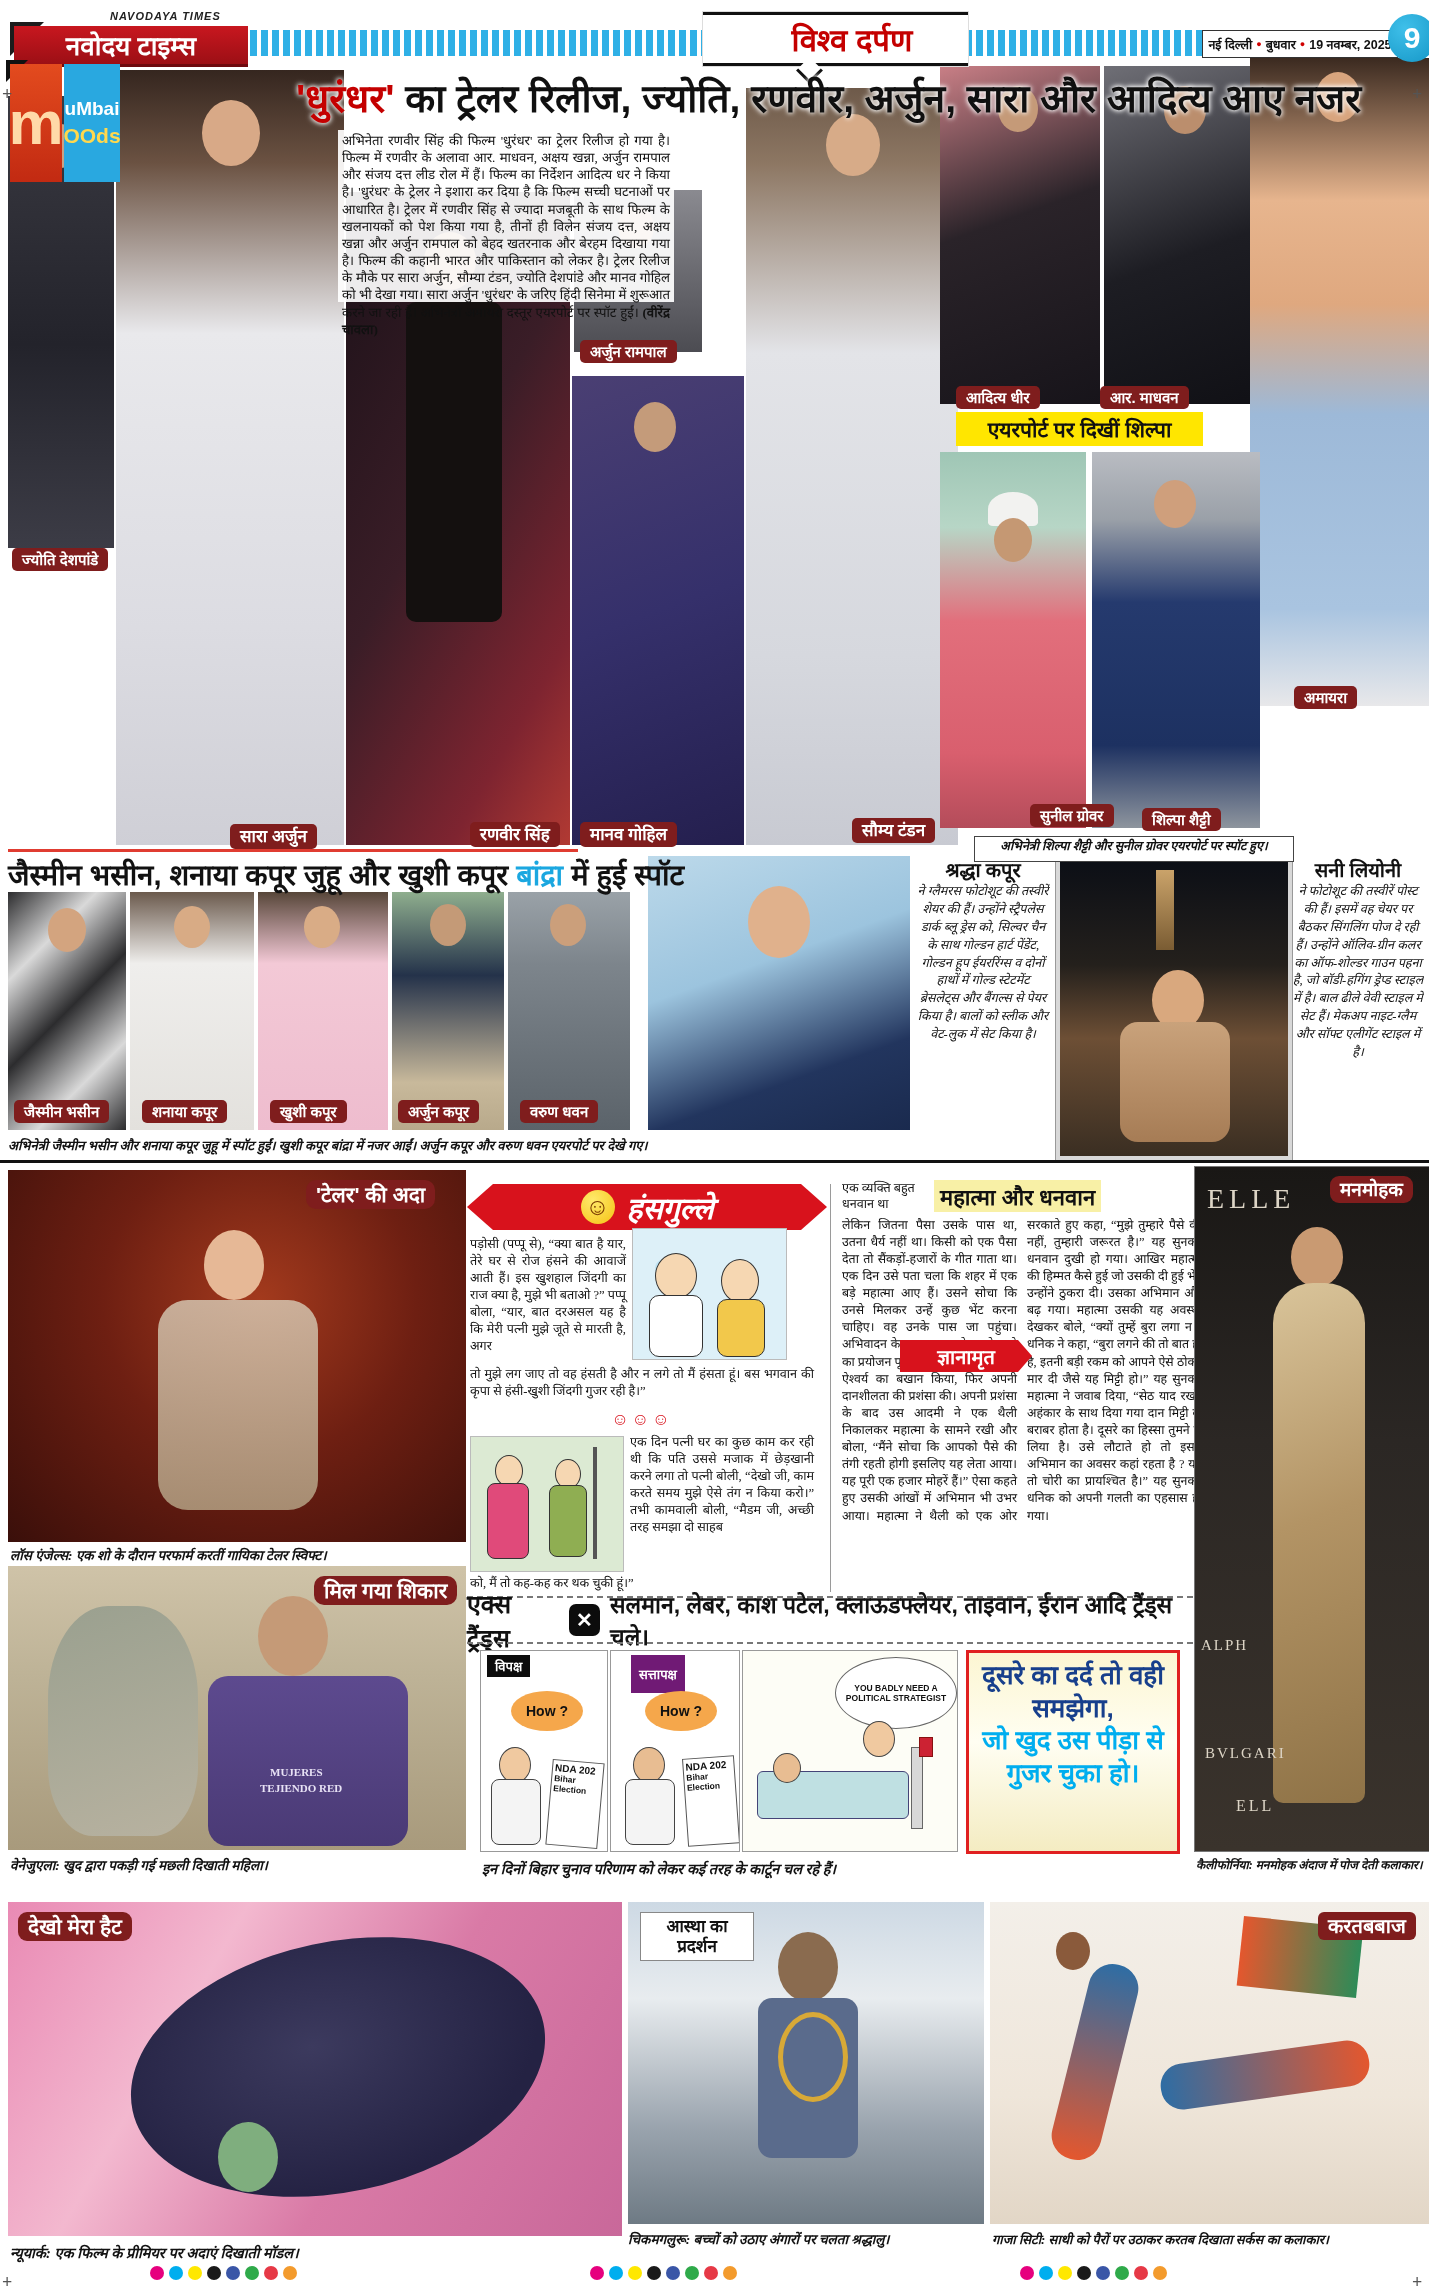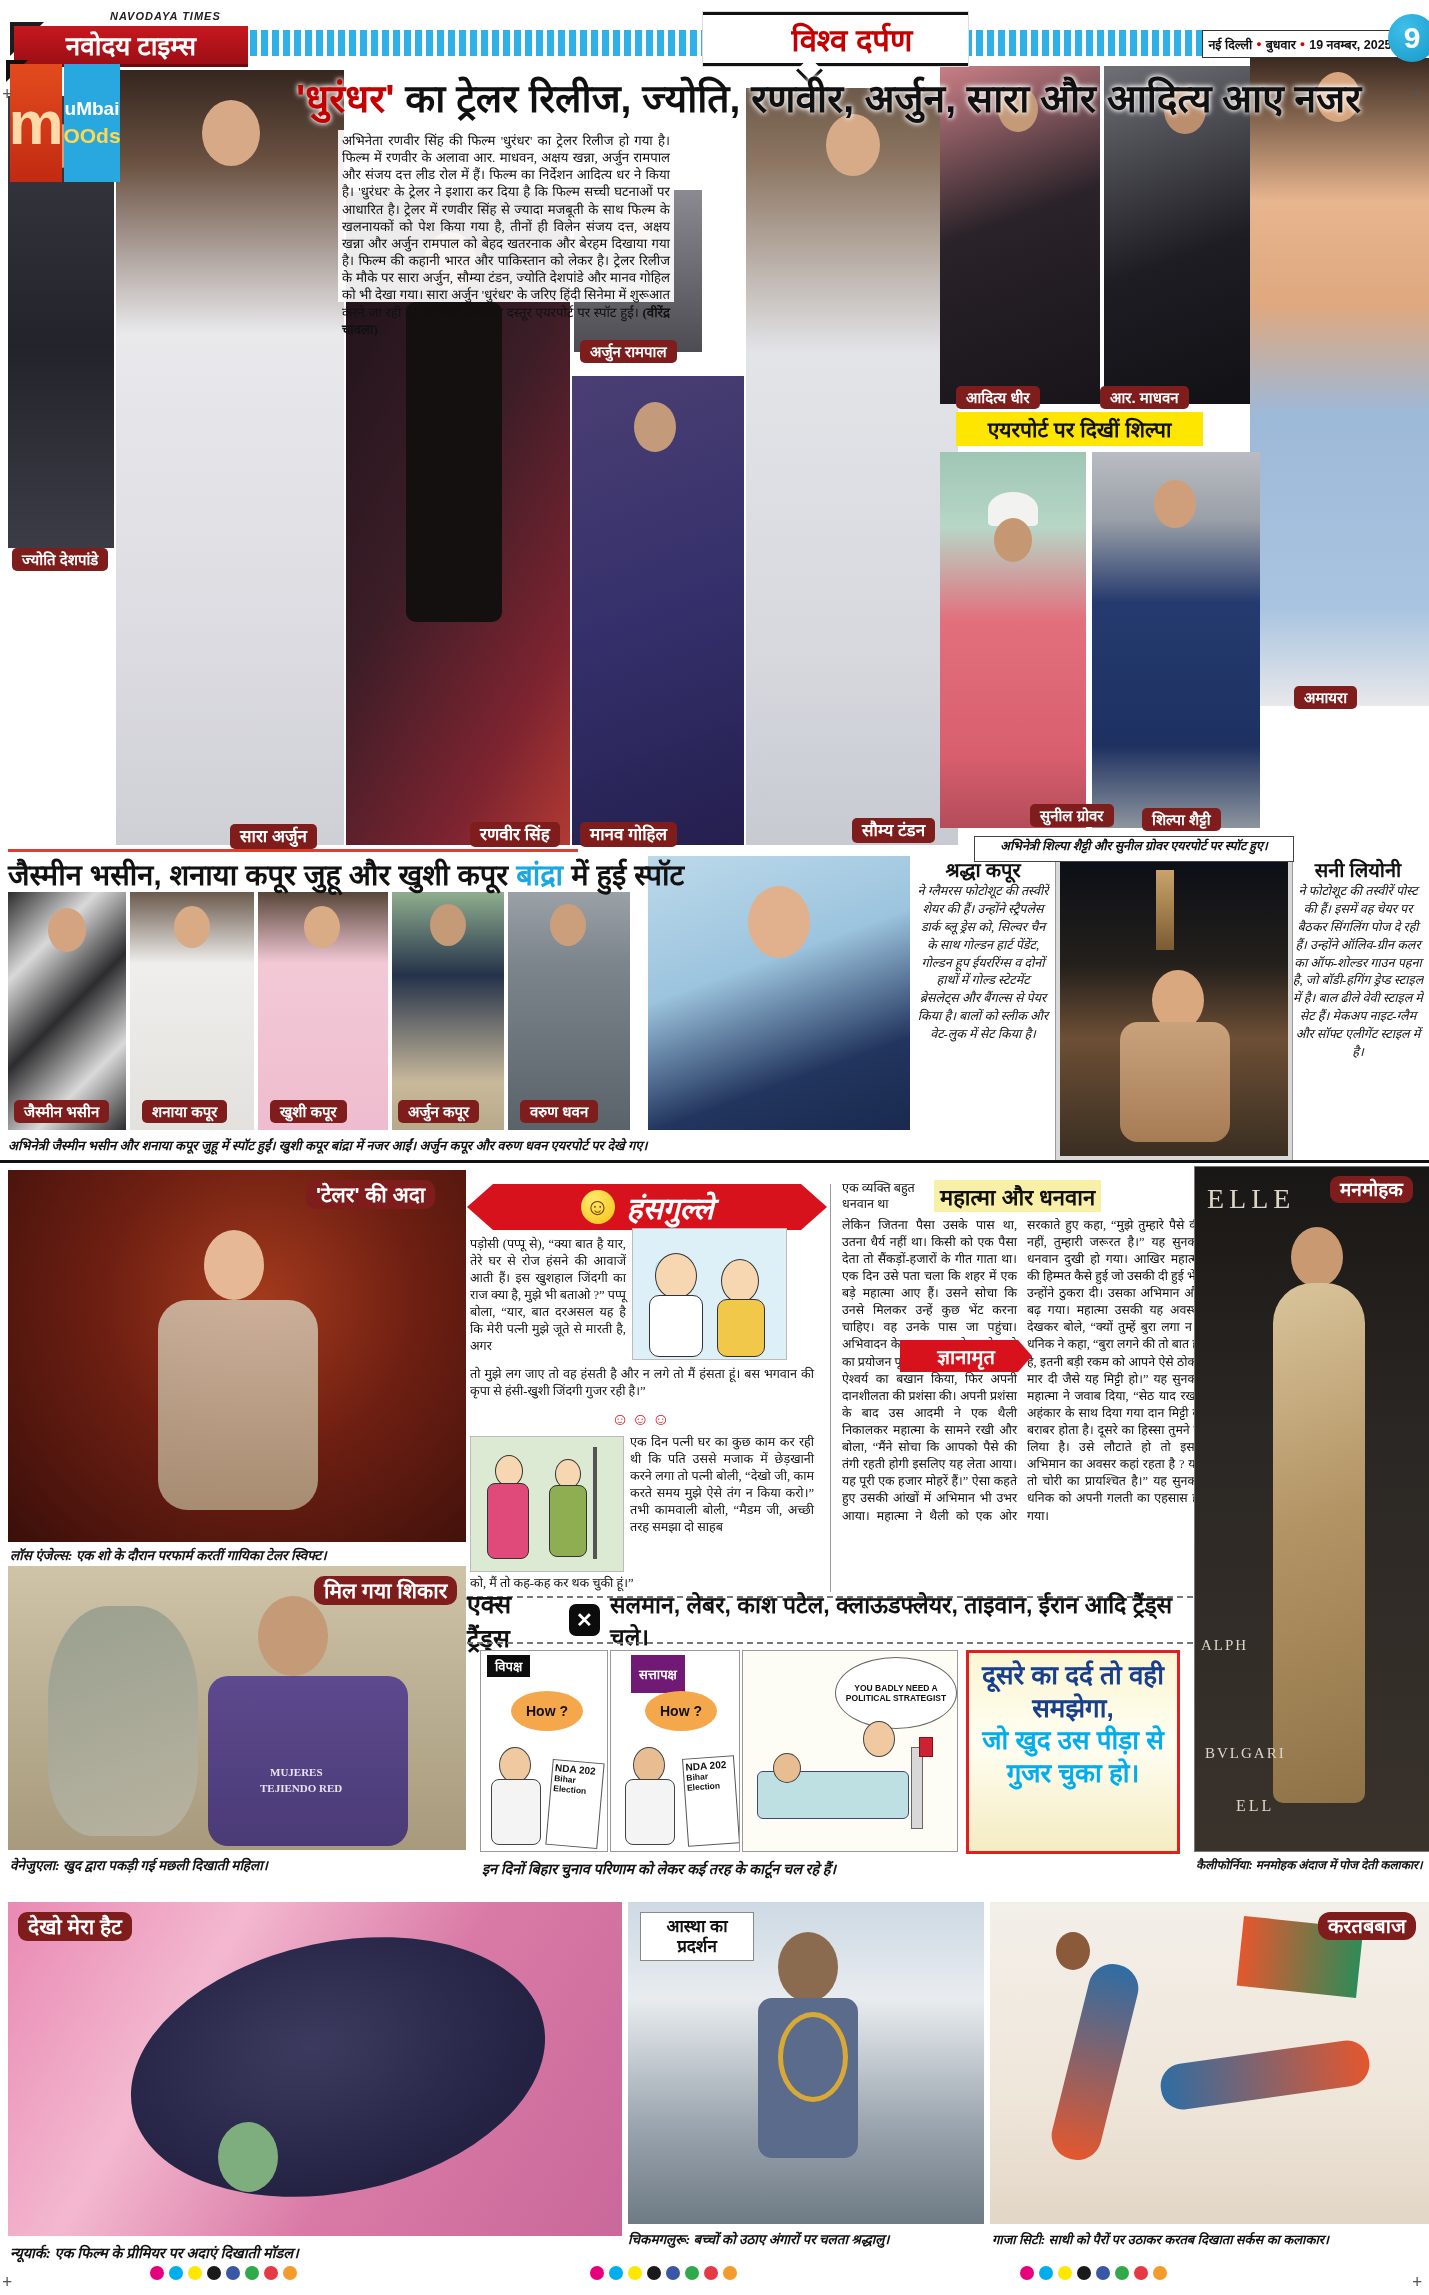--- a/index.html
+++ b/index.html
@@ -320,21 +320,21 @@
     <span class="sans" style="font-weight:bold;font-size:17px;line-height:1.15;display:block;">आस्था का प्रदर्शन</span>
   </div>
   <div class="cap" style="left:628px;top:2230px;width:356px;font-size:13.5px;">चिकमगलुरू: बच्चों को उठाए अंगारों पर चलता श्रद्धालु।</div>
 
   <div class="photo" style="left:990px;top:1902px;width:439px;height:322px;background:linear-gradient(180deg,#f3efe9 0%,#efe6da 60%,#e2d6c6 100%);">
     <div style="position:absolute;left:250px;top:20px;width:120px;height:70px;background:linear-gradient(90deg,#e4572e,#2e8b57);transform:rotate(6deg);"></div>
     <div style="position:absolute;left:80px;top:60px;width:50px;height:200px;border-radius:24px;background:linear-gradient(#2e6da4,#e4572e);transform:rotate(14deg);"></div>
     <div style="position:absolute;left:170px;top:150px;width:210px;height:46px;border-radius:22px;background:linear-gradient(90deg,#2e6da4,#e4572e);transform:rotate(-8deg);"></div>
     <div style="position:absolute;left:66px;top:30px;width:34px;height:38px;border-radius:50%;background:#8a5a3b;"></div>
   </div>
-  <div class="chip" style="left:1318px;top:1912px;font-size:20px;border-radius:12px;">करतबबाज</div>
+  <div class="chip" style="left:1318px;top:1912px;font-size:20px;border-radius:6px;">करतबबाज</div>
   <div class="cap" style="left:992px;top:2230px;width:437px;font-size:13px;">गाजा सिटी: साथी को पैरों पर उठाकर करतब दिखाता सर्कस का कलाकार।</div>
 
   <div class="abs" style="left:150px;top:2266px;">
     <span class="dot" style="background:#e6007e;"></span><span class="dot" style="background:#00aeef;"></span><span class="dot" style="background:#ffe800;"></span><span class="dot" style="background:#1a1a1a;"></span><span class="dot" style="background:#3a56a7;"></span><span class="dot" style="background:#2faa4a;"></span><span class="dot" style="background:#e63946;"></span><span class="dot" style="background:#f39b2d;"></span>
   </div>
   <div class="abs" style="left:590px;top:2266px;">
     <span class="dot" style="background:#e6007e;"></span><span class="dot" style="background:#00aeef;"></span><span class="dot" style="background:#ffe800;"></span><span class="dot" style="background:#1a1a1a;"></span><span class="dot" style="background:#3a56a7;"></span><span class="dot" style="background:#2faa4a;"></span><span class="dot" style="background:#e63946;"></span><span class="dot" style="background:#f39b2d;"></span>
   </div>
   <div class="abs" style="left:1020px;top:2266px;">
     <span class="dot" style="background:#e6007e;"></span><span class="dot" style="background:#00aeef;"></span><span class="dot" style="background:#ffe800;"></span><span class="dot" style="background:#1a1a1a;"></span><span class="dot" style="background:#3a56a7;"></span><span class="dot" style="background:#2faa4a;"></span><span class="dot" style="background:#e63946;"></span><span class="dot" style="background:#f39b2d;"></span>

